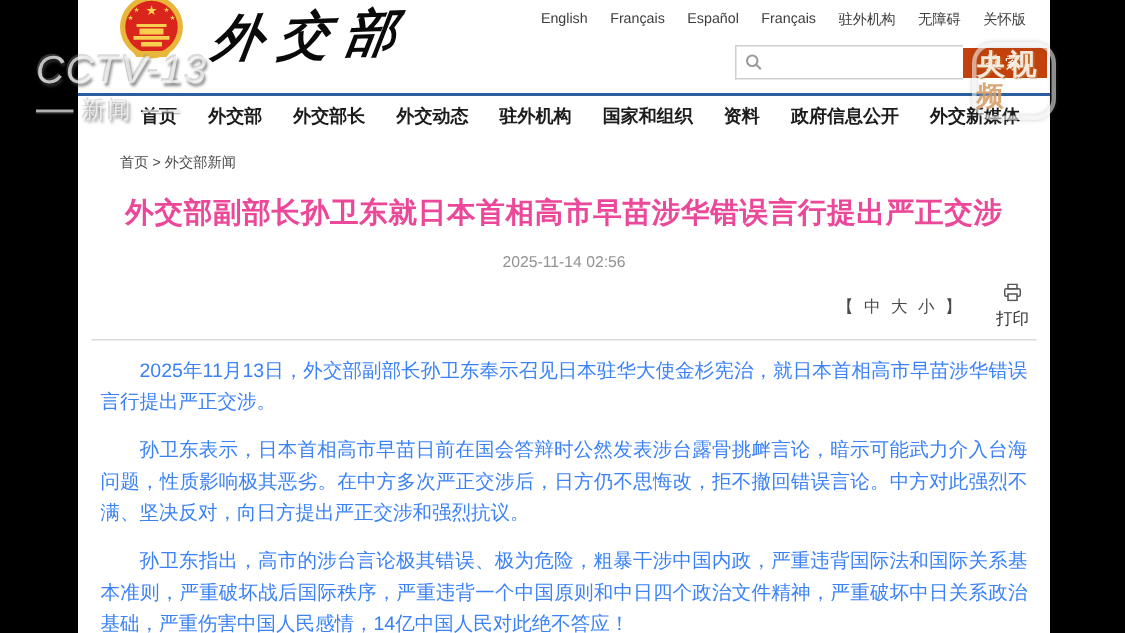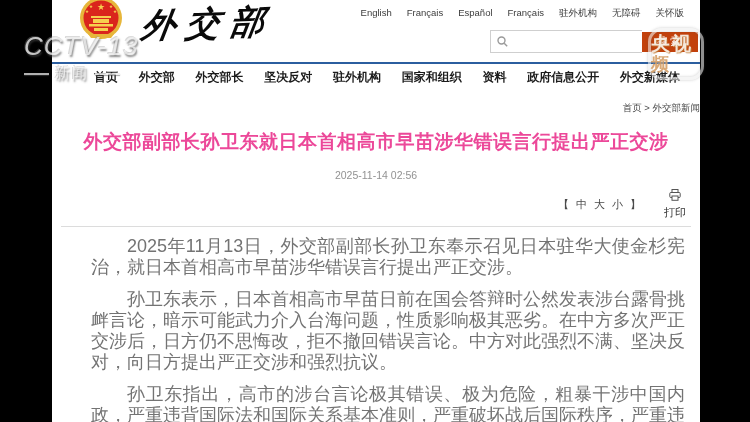--- a/index.html
+++ b/index.html
@@ -26,34 +26,34 @@
   .searchbox input { border:none; outline:none; width:120px; font-size:10px; margin-left:4px; }
   .searchbtn { width:56px; height:20px; background:#c2410c; color:#fff; border:none;
                font-size:11px; letter-spacing:2px; cursor:pointer; }
 
   
   .nav { border-top:2px solid #2b5e9f; height:28px; display:flex; align-items:center;
          justify-content:space-between; padding:0 20px 0 42px; }
   .nav span { font-size:12px; font-weight:700; color:#1c1c1c; white-space:nowrap; cursor:pointer; }
 
   
-  .crumb { margin:12px 0 0 28px; font-size:9.5px; color:#4a4a4a;text-align:right; }
+  .crumb { margin:12px 0 0 28px; font-size:9.5px; color:#4a4a4a; }
   .crumb a { color:#4a4a4a; text-decoration:none; cursor:pointer; }
   .title { margin-top:14px; text-align:center; font-size:19px; font-weight:700; color:#ec4899;
            letter-spacing:.5px; }
   .pubdate { margin-top:14px; text-align:center; font-size:10.5px; color:#929292; }
   .toolbar { margin:8px 14px 0 0; display:flex; justify-content:flex-end; align-items:center;
              font-size:11px; color:#4a4a4a; gap:7px; }
   .toolbar .sz { cursor:pointer; }
   .toolbar .print { display:flex; align-items:center; gap:4px; margin-left:16px; cursor:pointer; color:#333;flex-direction:column; }
   .divider { border-top:1px solid #dcdcdc; margin:6px 9px 0 9px; }
 
   .article { padding:9px 15px 0 15px; }
-  .article p { font-size:18px; line-height:21px; color:#737373; text-indent:2em;
-               text-align:justify; margin-bottom:11px;margin-left:24px; }
+  .article p { font-size:13px; line-height:21px; color:#3b82f6; text-indent:2em;
+               text-align:justify; margin-bottom:11px; }
 
   
   .wm-cctv { position:absolute; left:24px; top:31px; pointer-events:none;
              color:rgba(242,242,242,.78); font-weight:400; font-style:italic;
              text-shadow:1px 2px 2px rgba(70,70,70,.65), -1px -1px 0 rgba(150,150,150,.35); }
   .wm-cctv .logo { font-size:26px; letter-spacing:1px; }
   .wm-cctv .sub { display:flex; align-items:center; gap:6px; width:96px; margin-top:2px;
                   font-size:15px; font-style:normal; letter-spacing:2px; }
   .wm-cctv .sub i { flex:1; height:2px; background:rgba(235,235,235,.75);
                     box-shadow:0 1px 1px rgba(80,80,80,.5); }
@@ -111,21 +111,21 @@
           <input type="text" value="" style="">
         </div>
         <button class="searchbtn">搜索</button>
       </div>
     </div>
 
     <div class="nav">
       <span>首页</span>
       <span>外交部</span>
       <span>外交部长</span>
-      <span>坚决反对</span>
+      <span>外交动态</span>
       <span>驻外机构</span>
       <span>国家和组织</span>
       <span>资料</span>
       <span>政府信息公开</span>
       <span>外交新媒体</span>
     </div>
 
     <div class="crumb">
       <a>首页</a>
       <span>&gt;</span>

